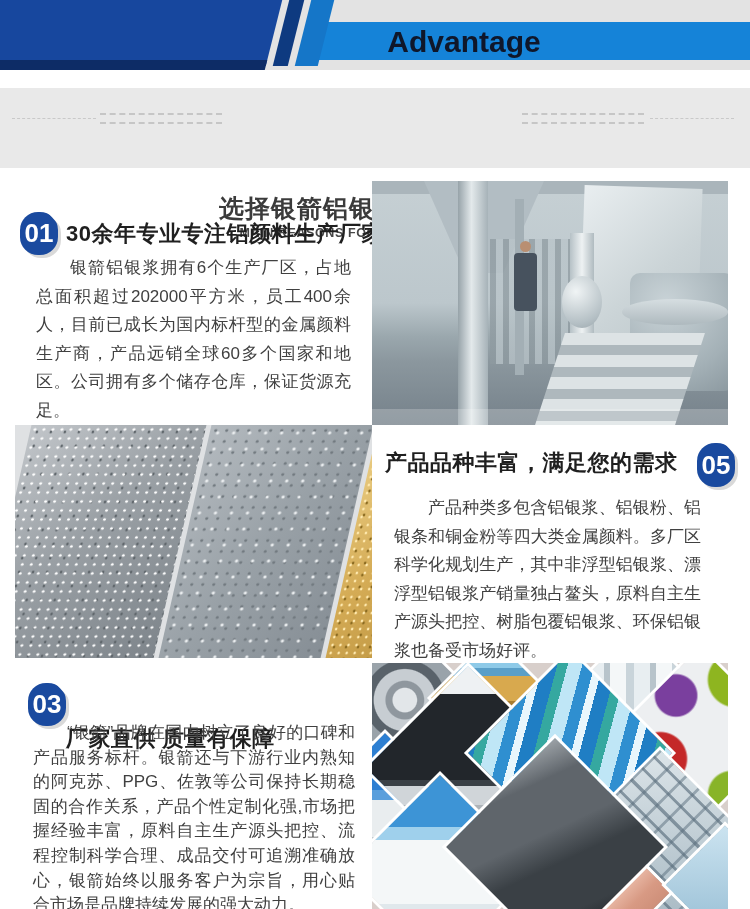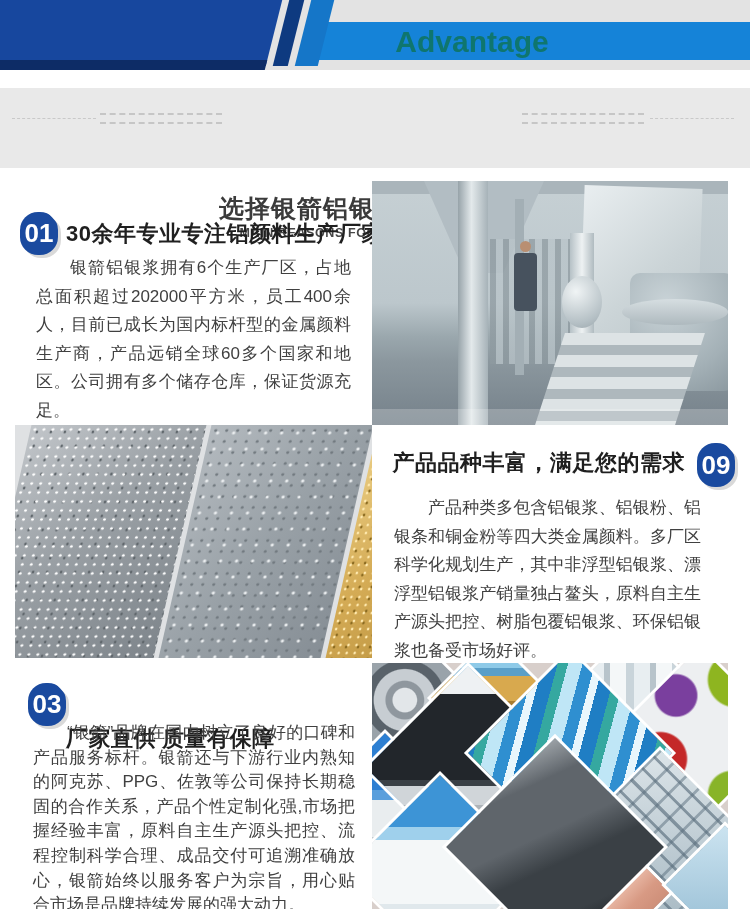--- a/index.html
+++ b/index.html
@@ -11,21 +11,21 @@
   .banner{left:0;top:0;width:750px;height:70px;background:#e3e3e3;overflow:hidden;}
   .banner-dark{position:absolute;left:-34px;top:0;width:308px;height:66px;background:#17479e;
                transform:skewX(-14deg);}
   .banner-dark-shadow{position:absolute;left:-34px;top:60px;width:300px;height:10px;background:#0d2c66;
                transform:skewX(-14deg);}
   .stripe-a{position:absolute;left:281px;top:0;width:15px;height:66px;background:#0e3a80;transform:skewX(-14deg);}
   .stripe-b{position:absolute;left:303px;top:0;width:23px;height:66px;background:#1576c8;transform:skewX(-14deg);}
   .banner-band{position:absolute;left:318px;top:22px;width:445px;height:38px;background:#1583d8;
                transform:skewX(-14deg);transform-origin:top left;}
   .banner-cn{position:absolute;left:42px;top:11px;color:#ffffff;font-size:37px;font-weight:bold;letter-spacing:3px;}
-  .banner-en{position:absolute;left:360px;top:25px;width:224px;text-align:center;color:#0f766e;
+  .banner-en{position:absolute;left:352px;top:25px;width:224px;text-align:center;color:#0f172a;
              font-size:30px;font-weight:bold;}
 
   
   .intro{left:0;top:88px;width:750px;height:80px;background:#e9e9e9;}
   .intro-title{position:absolute;left:0;top:104px;width:750px;text-align:center;font-size:25px;
                font-weight:600;color:#3b3b3b;letter-spacing:1px;}
   .intro-title .hl{color:#1b66c9;}
   .intro-sub{position:absolute;left:0;top:138px;width:750px;text-align:center;font-size:12.5px;
              font-weight:bold;color:#474747;letter-spacing:0.6px;}
   .dash{position:absolute;height:0;border-top:2px dashed #c6c6c6;}
@@ -169,23 +169,23 @@
   <div class="f-stairs"></div>
   <div class="f-floor-shine"></div>
 </div>
 
 <div class="abs photo-powder">
   <div class="p-panel p-silver"></div>
   <div class="p-panel p-paste"></div>
   <div class="p-panel p-gold"></div>
 </div>
 
-<div class="abs sec-head" style="left:385px;top:448px;width:300px;text-align:right;">产品品种丰富，满足您的需求</div>
+<div class="abs sec-head" style="left:385px;top:448px;width:300px;text-align:left;">产品品种丰富，满足您的需求</div>
 <div class="abs badge-wrap" style="left:697px;top:443px;">
-  <div class="num-badge" style="height:44px;">09</div>
+  <div class="num-badge" style="height:44px;">05</div>
 </div>
 <div class="abs sec-body" style="left:394px;top:494px;width:307px;line-height:28.5px;">产品种类多包含铝银浆、铝银粉、铝银条和铜金粉等四大类金属颜料。多厂区科学化规划生产，其中非浮型铝银浆、漂浮型铝银浆产销量独占鳌头，原料自主生产源头把控、树脂包覆铝银浆、环保铝银浆也备受市场好评。</div>
 
 <div class="abs badge-wrap" style="left:28px;top:683px;">
   <div class="num-badge">03</div>
 </div>
 <div class="abs sec-head" style="left:66px;top:724px;width:320px;font-family:Liberation Serif, serif;">厂家直供 质量有保障</div>
 <div class="abs sec-body" style="left:33px;top:721px;width:322px;line-height:24.6px;">“银箭”品牌在国内树立了良好的口碑和产品服务标杆。银箭还与下游行业内熟知的阿克苏、PPG、佐敦等公司保持长期稳固的合作关系，产品个性定制化强,市场把握经验丰富，原料自主生产源头把控、流程控制科学合理、成品交付可追溯准确放心，银箭始终以服务客户为宗旨，用心贴合市场是品牌持续发展的强大动力。</div>
 
 <div class="abs collage">

